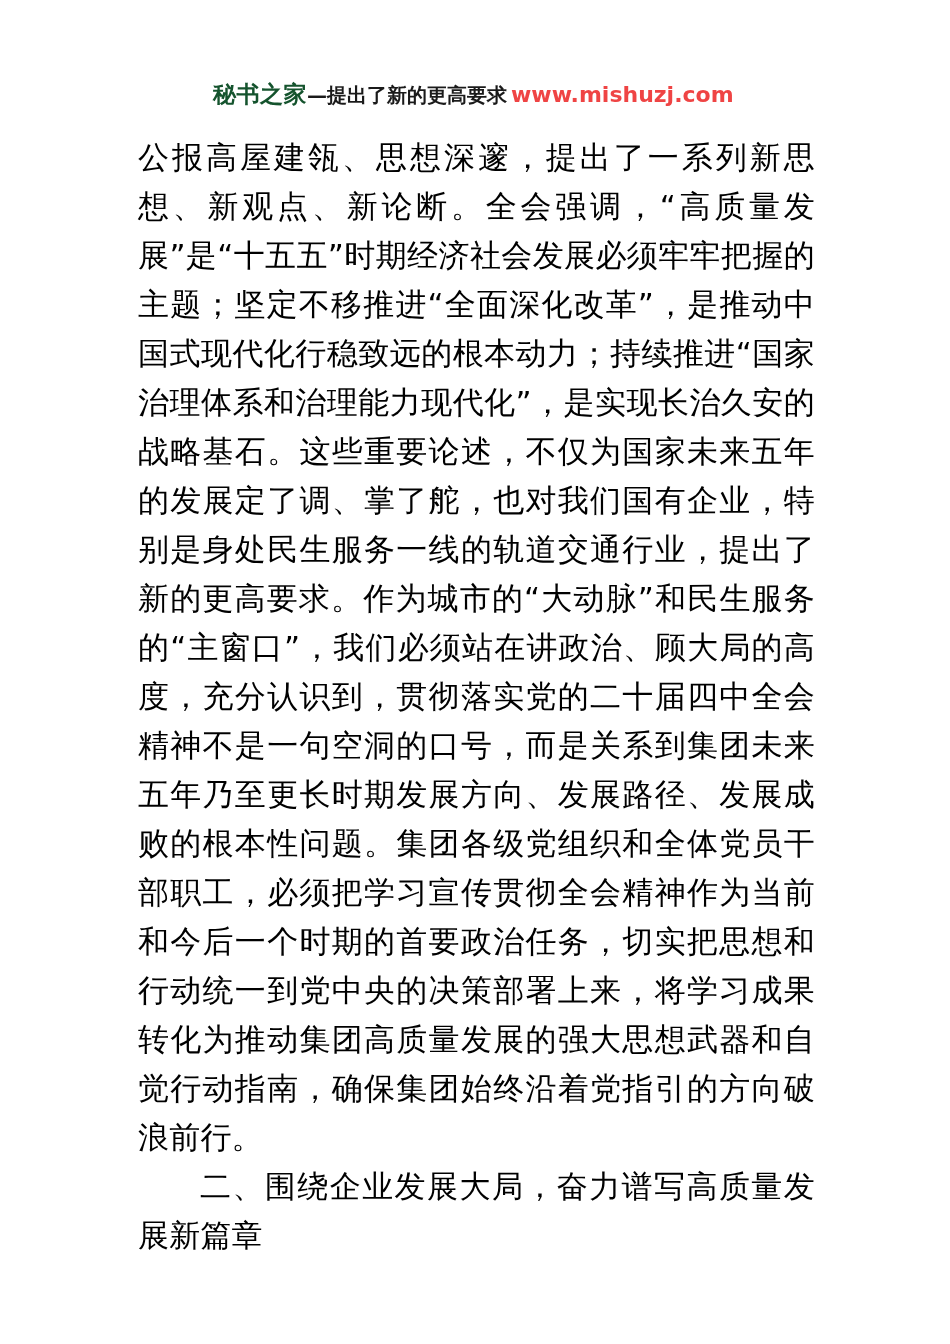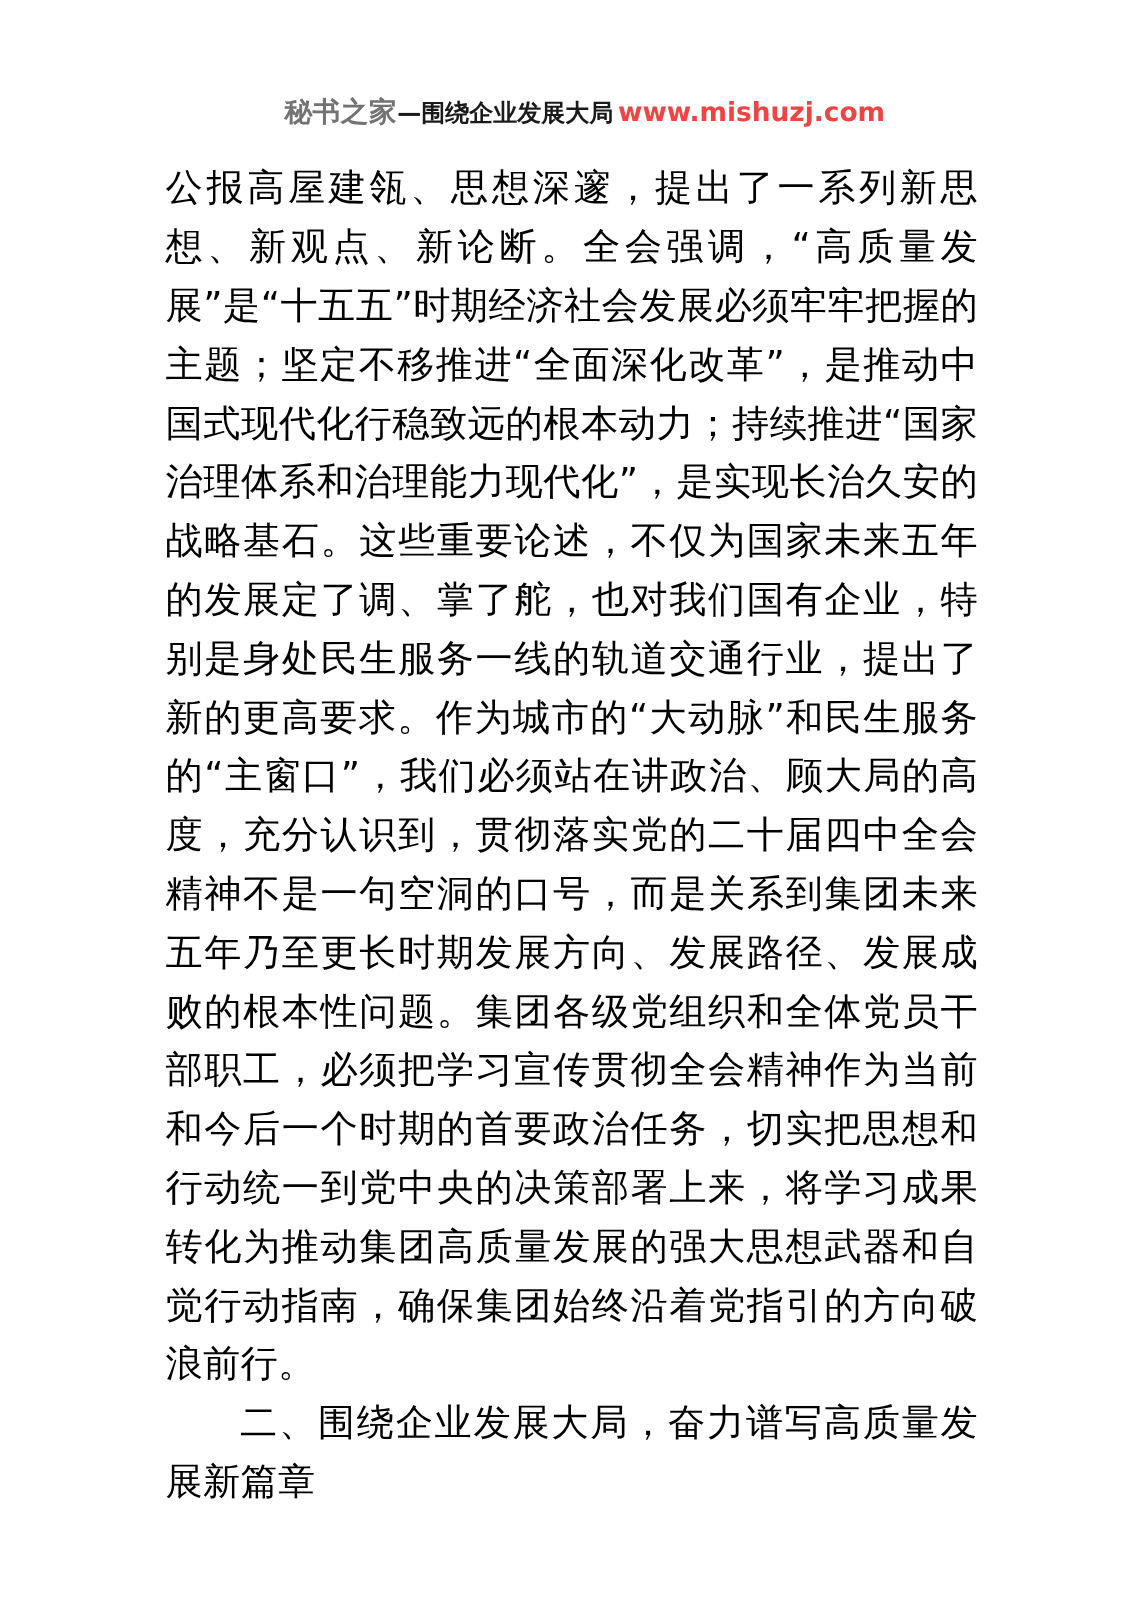--- a/index.html
+++ b/index.html
@@ -23,24 +23,23 @@
     position: relative;
   }
   .header {
     font-size: 23px;
     line-height: 1.4;
     margin: 0 0 22px 75px;
     white-space: nowrap;
     font-weight: bold;
   }
   .header .brand {
-    color: #737373;
+    color: #14532d;
     font-weight: bold;
     letter-spacing: 0.5px;
-    margin-left: 24px;
   }
   .header .tagline {
     color: #1a1a1a;
     font-weight: bold;
     font-size: 20px;
   }
   .header .site {
     color: #ef4444;
     font-weight: bold;
     font-size: 22px;
@@ -61,21 +60,21 @@
   .indent {
     text-indent: 2em;
   }
 </style>
 </head>
 <body>
 
 <div class="page">
 
   <div class="header">
-    <span class="brand">秘书之家</span><span class="tagline">—围绕企业发展大局</span><span class="site">www.mishuzj.com</span>
+    <span class="brand">秘书之家</span><span class="tagline">—提出了新的更高要求</span><span class="site">www.mishuzj.com</span>
   </div>
 
   <div class="body-text">
     <p class="para">公报高屋建瓴、思想深邃，提出了一系列新思想、新观点、新论断。全会强调，“高质量发展”是“十五五”时期经济社会发展必须牢牢把握的主题；坚定不移推进“全面深化改革”，是推动中国式现代化行稳致远的根本动力；持续推进“国家治理体系和治理能力现代化”，是实现长治久安的战略基石。这些重要论述，不仅为国家未来五年的发展定了调、掌了舵，也对我们国有企业，特别是身处民生服务一线的轨道交通行业，提出了新的更高要求。作为城市的“大动脉”和民生服务的“主窗口”，我们必须站在讲政治、顾大局的高度，充分认识到，贯彻落实党的二十届四中全会精神不是一句空洞的口号，而是关系到集团未来五年乃至更长时期发展方向、发展路径、发展成败的根本性问题。集团各级党组织和全体党员干部职工，必须把学习宣传贯彻全会精神作为当前和今后一个时期的首要政治任务，切实把思想和行动统一到党中央的决策部署上来，将学习成果转化为推动集团高质量发展的强大思想武器和自觉行动指南，确保集团始终沿着党指引的方向破浪前行。</p>
     <p class="para indent">二、围绕企业发展大局，奋力谱写高质量发展新篇章</p>
   </div>
 
 </div>
 
 </body></html>

